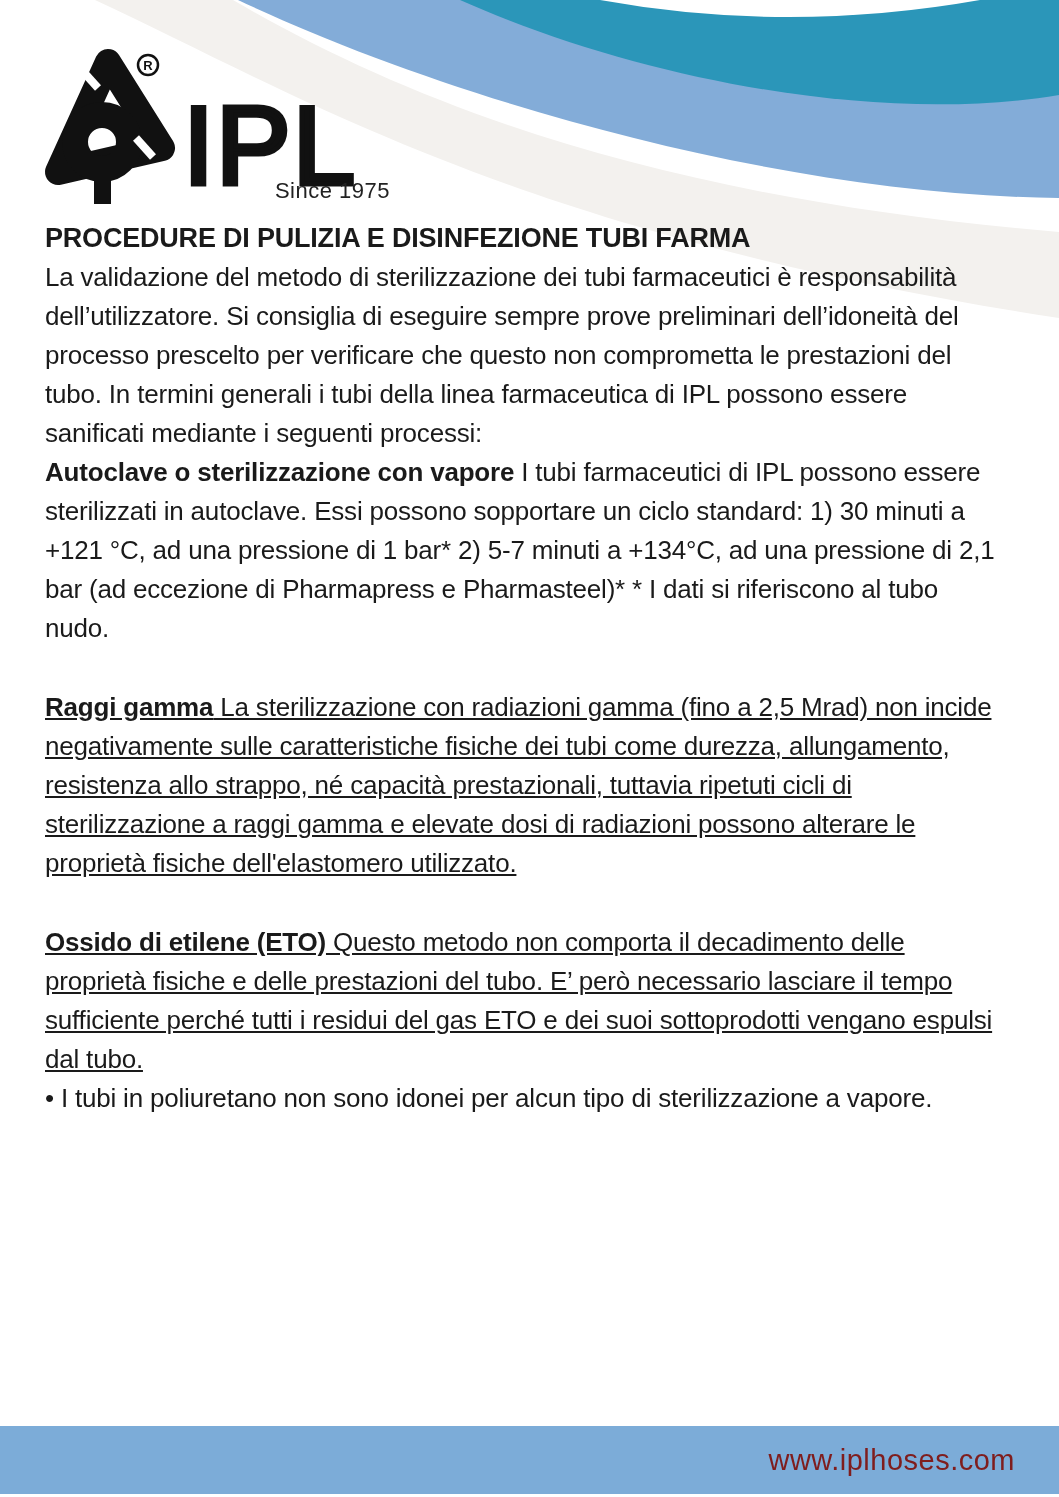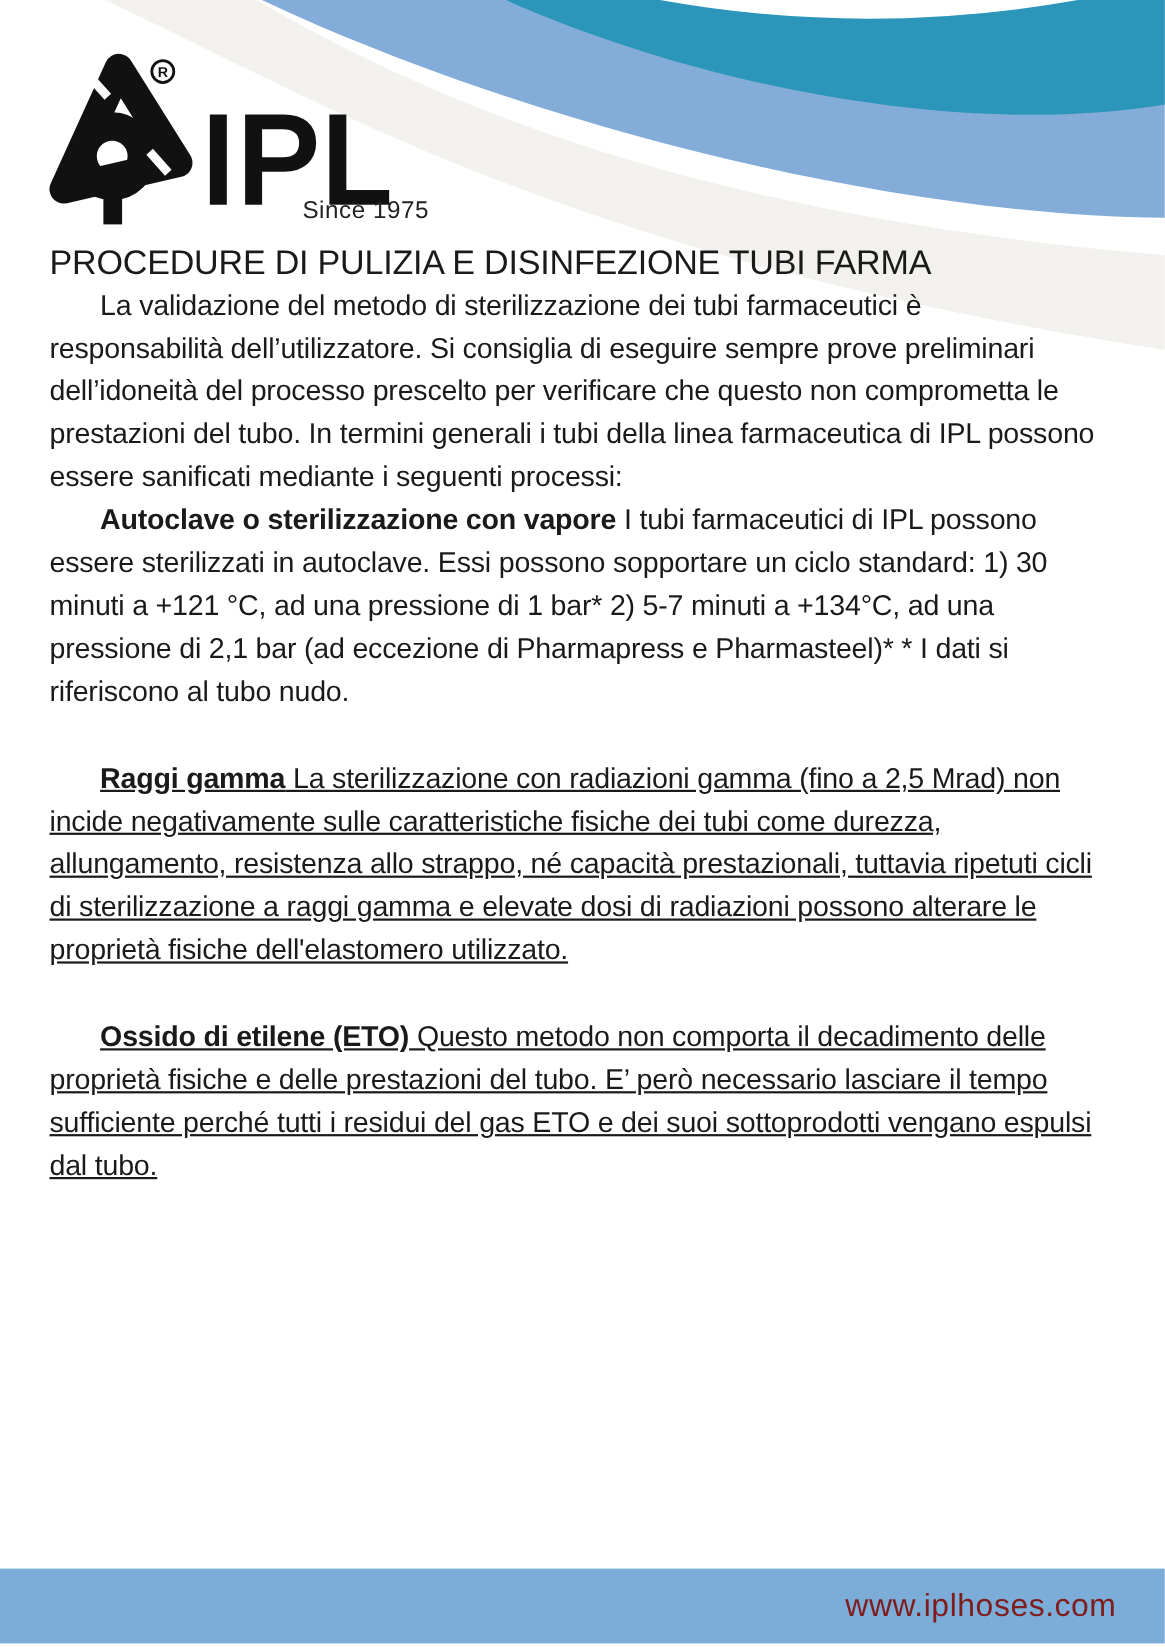--- a/index.html
+++ b/index.html
@@ -49,22 +49,22 @@
   .doc {
     position: absolute;
     top: 219px; left: 45px;
     width: 950px;
     font-size: 26px;
     line-height: 39px;
     letter-spacing: -0.2px;
   }
   .doc p { margin: 0; }
   .doc .gap { margin-top: 40px; text-decoration: underline; }
-  .doc-title, .doc-subtitle { font-weight: normal; font-size: 31px; }
-  .doc strong { font-weight: bold; margin-left: 46px; }
+  .doc-title, .doc-subtitle { font-weight: bold; font-size: 27px; }
+  .doc strong { font-weight: bold; }
 
   
   .footer {
     position: absolute;
     left: 0; top: 1426px;
     width: 1059px; height: 68px;
     background: var(--footer-blue, #7CACD8);
   }
   .footer-url {
     position: absolute;
@@ -115,19 +115,20 @@
     <p class="para"><strong></strong><span>La validazione del metodo di sterilizzazione dei tubi farmaceutici è responsabilità dell’utilizzatore. Si consiglia di eseguire sempre prove preliminari dell’idoneità del processo prescelto per verificare che questo non comprometta le prestazioni del tubo. In termini generali i tubi della linea farmaceutica di IPL possono essere sanificati mediante i seguenti processi:</span></p>
 
     <p class="para"><strong>Autoclave o sterilizzazione con vapore</strong><span> I tubi farmaceutici di IPL possono essere sterilizzati in autoclave. Essi possono sopportare un ciclo standard: 1) 30 minuti a +121 °C, ad una pressione di 1 bar* 2) 5-7 minuti a +134°C, ad una pressione di 2,1 bar (ad eccezione di Pharmapress e Pharmasteel)* * I dati si riferiscono al tubo nudo.</span></p>
 
     <p class="para gap"><strong>Raggi gamma</strong><span> La sterilizzazione con radiazioni gamma (fino a 2,5 Mrad) non incide negativamente sulle caratteristiche fisiche dei tubi come durezza, allungamento, resistenza allo strappo, né capacità prestazionali, tuttavia ripetuti cicli di sterilizzazione a raggi gamma e elevate dosi di radiazioni possono alterare le proprietà fisiche dell'elastomero utilizzato.</span></p>
 
     <p class="para gap"><strong>Ossido di etilene (ETO)</strong><span> Questo metodo non comporta il decadimento delle proprietà fisiche e delle prestazioni del tubo. E’ però necessario lasciare il tempo sufficiente perché tutti i residui del gas ETO e dei suoi sottoprodotti vengano espulsi dal tubo.</span></p>
 
 
 
+    <p class="para"><strong></strong><span>• I tubi in poliuretano non sono idonei per alcun tipo di sterilizzazione a vapore.</span></p>
   </div>
 
   <div class="footer">
     <span class="footer-url">www.iplhoses.com</span>
   </div>
 
 </div>
 
 </body></html>

